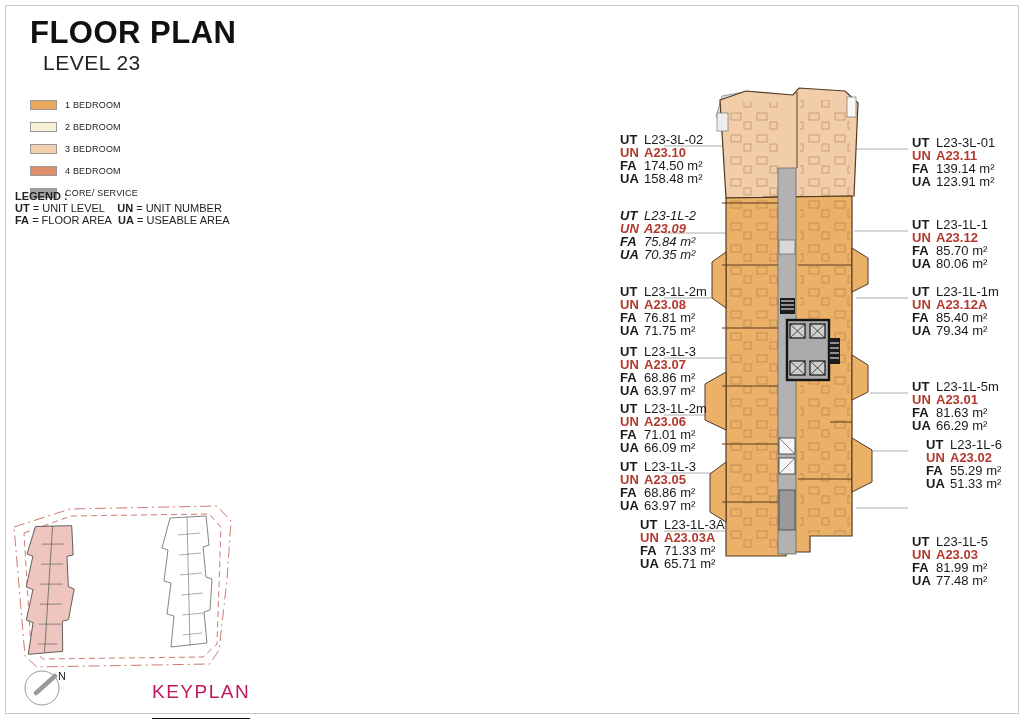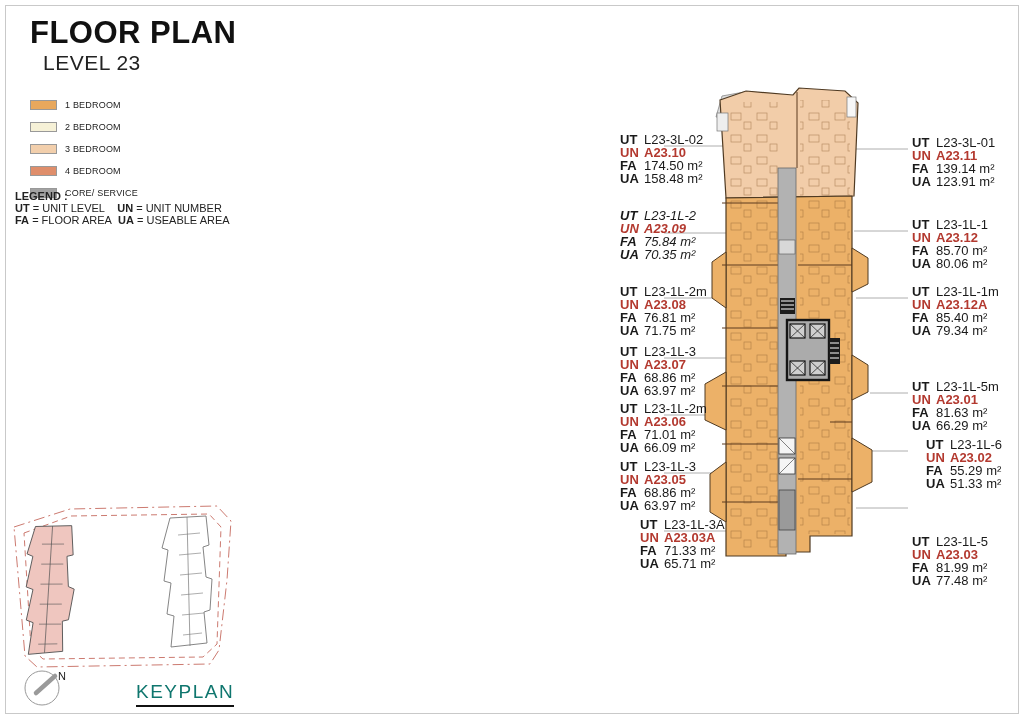--- a/index.html
+++ b/index.html
@@ -20,22 +20,22 @@
   .legend-note{position:absolute;left:15px;top:190px;font-size:11px;color:#222;line-height:12px;}
   .legend-note b{font-weight:bold;}
   .note-line span.k{font-weight:bold;}
   .note-line{white-space:nowrap;}
 
   .unit-label{position:absolute;width:110px;font-size:13px;line-height:13px;color:#1a1a1a;}
   .unit-label .row{white-space:nowrap;}
   .unit-label .pfx{font-weight:bold;display:inline-block;width:24px;}
   .unit-label .row.un{color:#b3392f;font-weight:bold;}
 
-  .keyplan-title{position:absolute;left:136px;top:681px;font-size:19px;color:#0f766e;
-                 letter-spacing:1.5px;border-bottom:2px solid #111;padding-bottom:2px;}
+  .keyplan-title{position:absolute;left:152px;top:681px;font-size:19px;color:#be185d;
+                 letter-spacing:1.5px;border-bottom:2px solid #111;padding-bottom:15px;}
   .north-label{position:absolute;left:58px;top:670px;font-size:11px;color:#222;}
 
   svg{position:absolute;left:0;top:0;}
 </style>
 </head>
 <body>
 
 <div class="page">
   <div class="page-border"></div>
 

